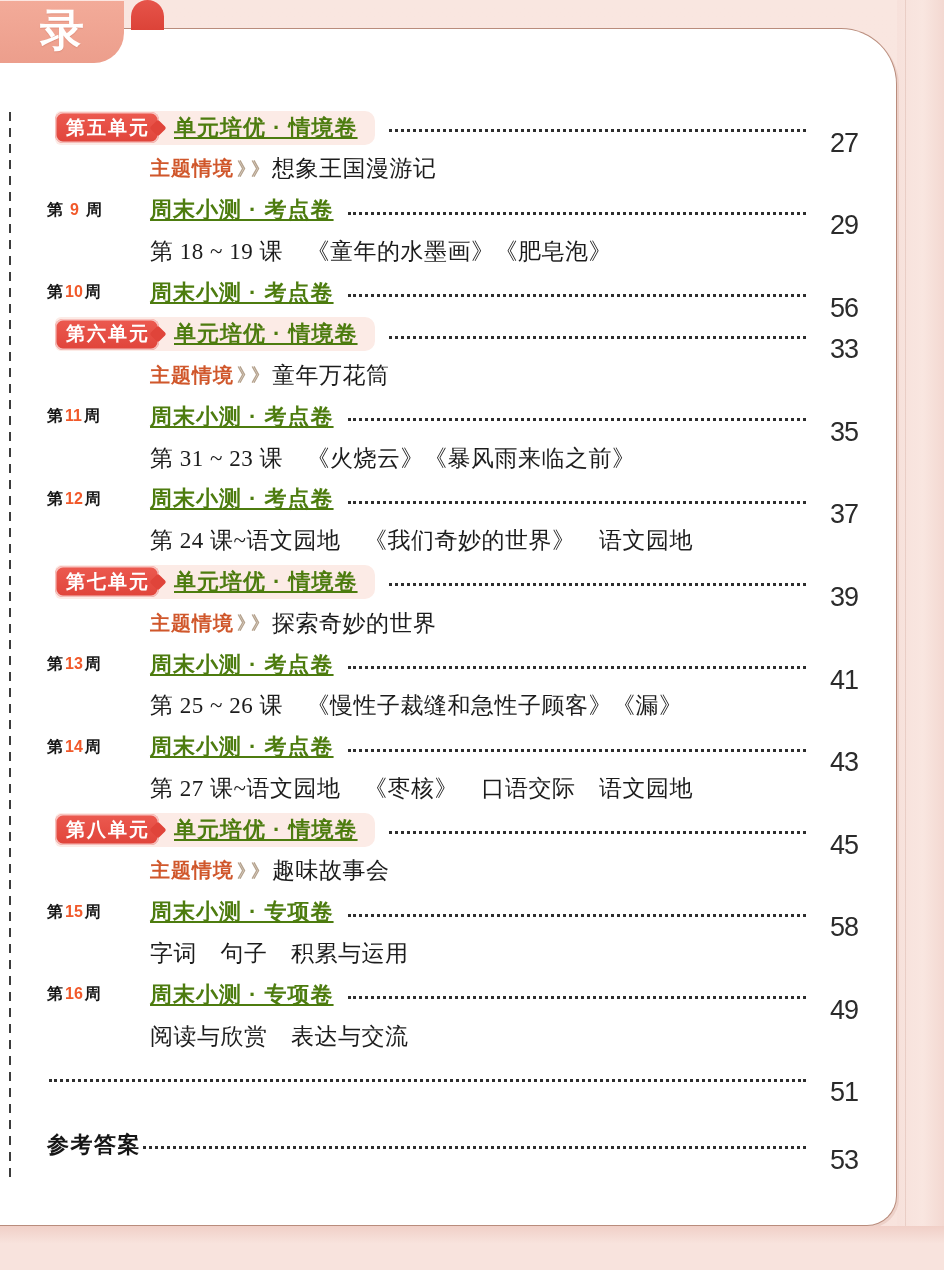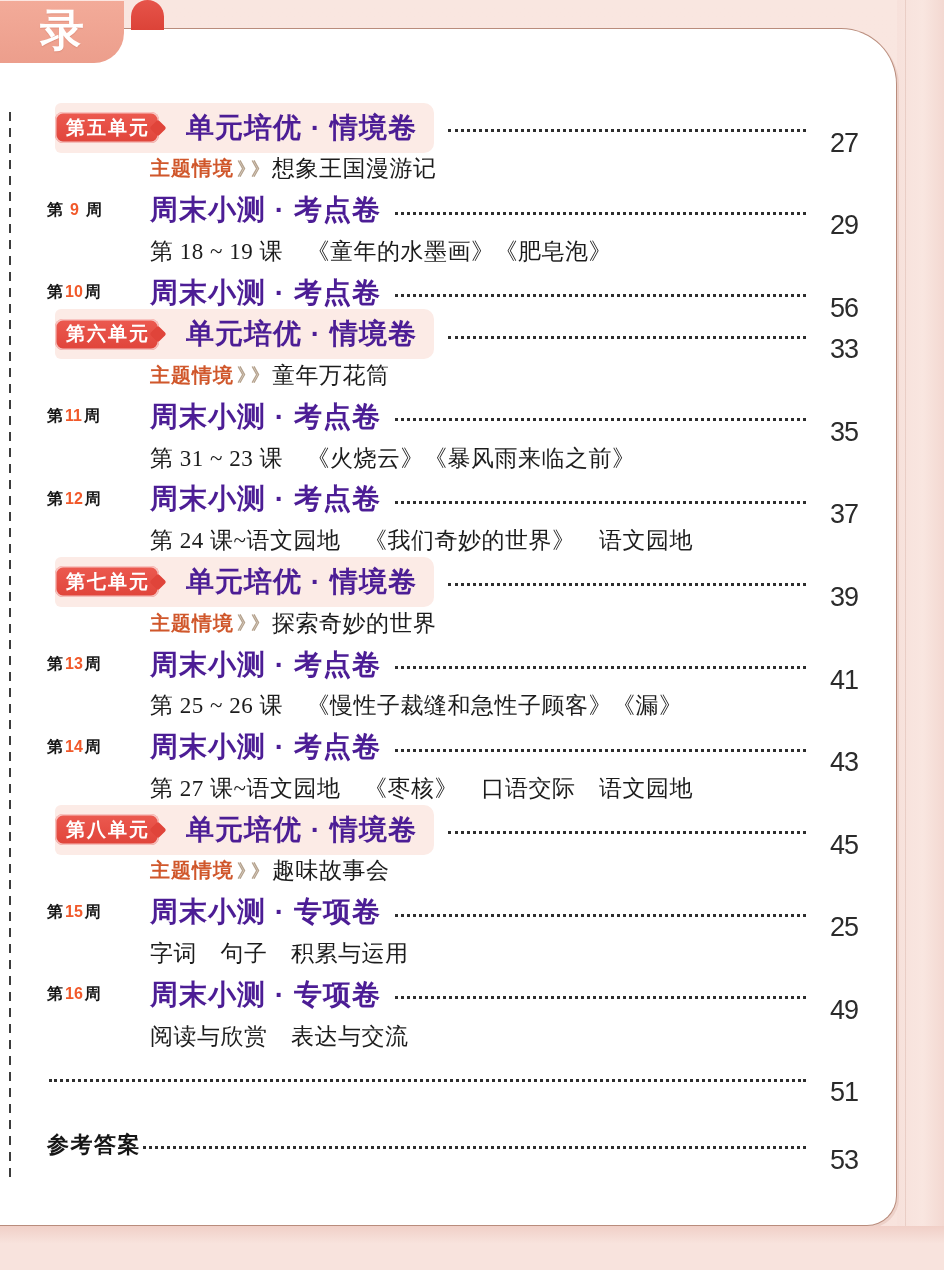--- a/index.html
+++ b/index.html
@@ -60,38 +60,38 @@
   .leader{
     flex:1;border-bottom:3px dotted #2e2e2e;
     margin:0 10px 0 14px;transform:translateY(3px);
   }
   .pagenum{
     width:42px;text-align:right;font-size:27px;font-weight:400;color:#2b2b2b;
     font-family:"Liberation Sans",sans-serif;letter-spacing:-1px;margin-top:31px;
   }
   
   .pill{
-    display:inline-flex;align-items:center;height:50px;margin-left:8px;
-    background:#fcebe6;border-radius:6px 10px 10px 6px;padding-right:17px;gap:12px;
+    display:inline-flex;align-items:center;height:34px;margin-left:8px;
+    background:#fcebe6;border-radius:6px 10px 10px 6px;padding-right:17px;
   }
   .badge{
     position:relative;display:inline-flex;align-items:center;height:31px;
     background:linear-gradient(180deg,#ec5a50 0%,#e0443a 100%);
     color:#fff;font-size:19px;font-weight:bold;letter-spacing:2px;
     padding:0 9px 0 11px;border-radius:8px;
     box-shadow:0 0 0 1.5px rgba(255,255,255,.65) inset;
   }
   .badge::after{
     content:"";position:absolute;right:-5px;top:50%;width:12px;height:12px;
     background:#e0443a;transform:translateY(-50%) rotate(45deg);
     border-radius:2px;z-index:-0;
   }
   .title{
-    font-size:28px;font-weight:bold;color:#4c1d95;letter-spacing:1px;
-    white-space:nowrap;position:relative;z-index:1;
+    font-size:22px;font-weight:bold;color:#4d7c0f;letter-spacing:1px;
+    white-space:nowrap;position:relative;z-index:1;text-decoration:underline;
   }
   .pill .title{margin-left:15px;}
   
   .week-label{
     width:103px;flex-shrink:0;font-size:16px;font-weight:bold;color:#161616;
     white-space:nowrap;
   }
   .week-num{color:#f1592a;margin:0 2px;}
   .week-num.single{margin:0 7px;}
   
@@ -221,21 +221,21 @@
     </div>
     <div class="row theme">
       <span class="indent theme-label">主题情境</span>
       <span class="chevrons">》》</span>
       <span class="theme-text">趣味故事会</span>
     </div>
     <div class="row week">
       <span class="week-label">第<span class="week-num">15</span>周</span>
       <span class="title">周末小测 · 专项卷</span>
       <span class="leader"></span>
-      <span class="pagenum">25</span>
+      <span class="pagenum">58</span>
     </div>
     <div class="row sub">
       <span class="indent sub-text">字词　句子　积累与运用</span>
     </div>
     <div class="row week">
       <span class="week-label">第<span class="week-num">16</span>周</span>
       <span class="title">周末小测 · 专项卷</span>
       <span class="leader"></span>
       <span class="pagenum">49</span>
     </div>

